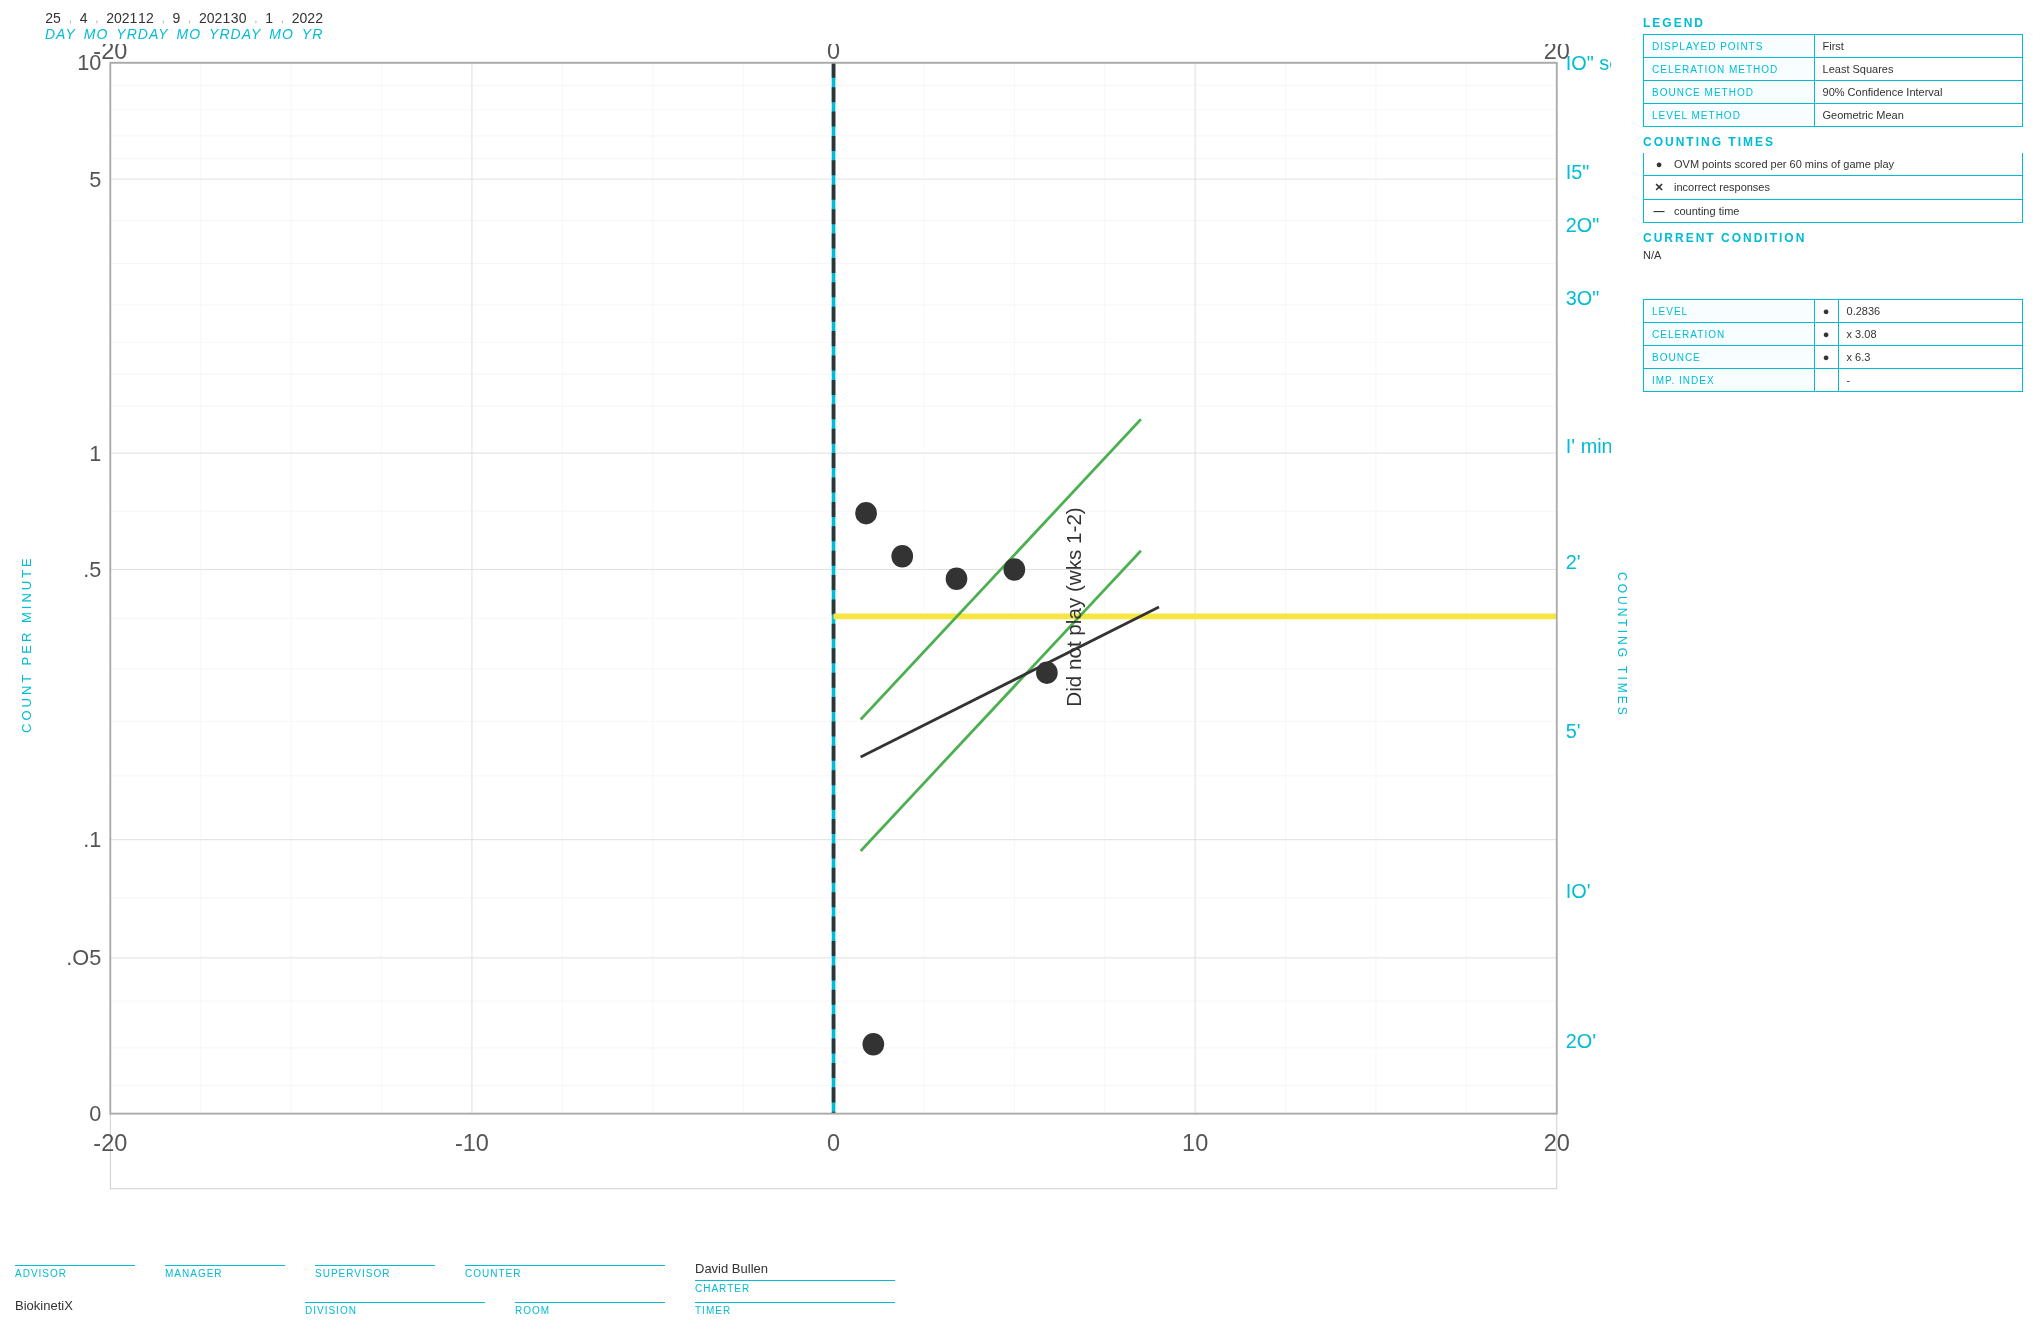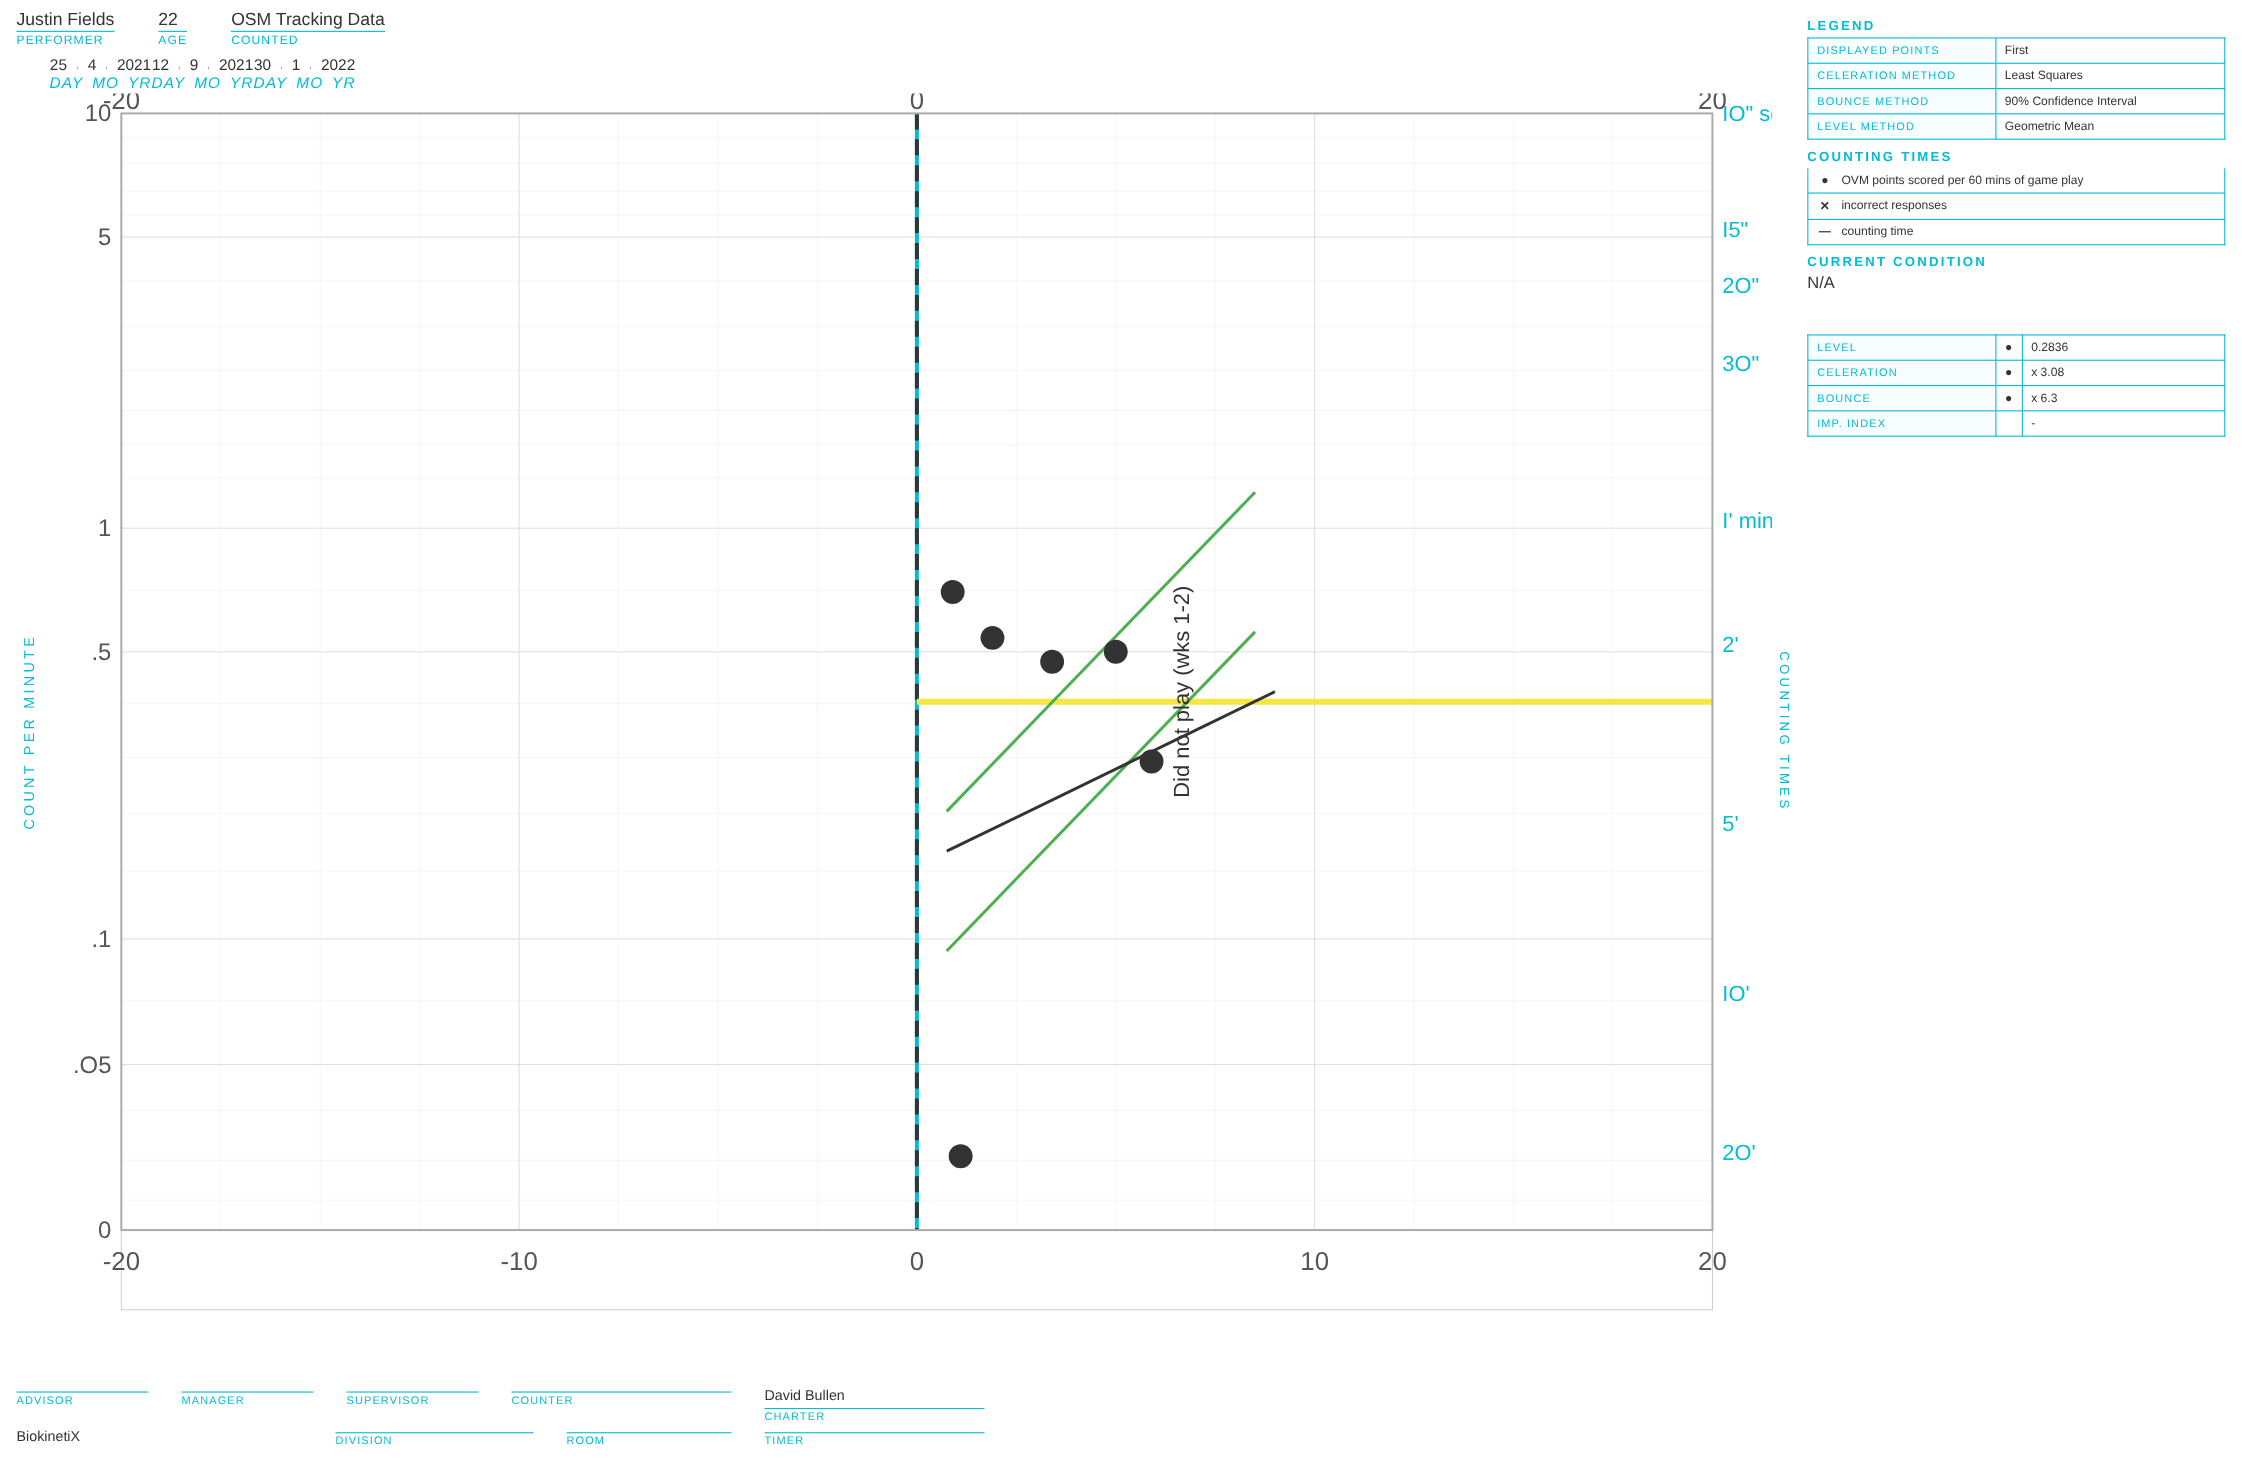--- a/index.html
+++ b/index.html
@@ -261,46 +261,32 @@
       width: 45%;
       background: #f8feff;
     }
 
     .stats-table .dot-cell {
       width: 24px;
       text-align: center;
     }
 
     .current-condition-val {
-      font-size: 15px;
+      font-size: 11px;
       color: #333;
       margin: 4px 0;
     }
   </style>
 </head>
 <body>
 
 <div class="main-container">
 
   <div class="left-panel">
 
-    <div class="header-row">
-      <div class="header-field">
-        <span class="header-value">Justin Fields</span>
-        <span class="header-label">PERFORMER</span>
-      </div>
-      <div class="header-field">
-        <span class="header-value">22</span>
-        <span class="header-label">AGE</span>
-      </div>
-      <div class="header-field">
-        <span class="header-value">OSM Tracking Data</span>
-        <span class="header-label">COUNTED</span>
-      </div>
-    </div>
 
     <div class="date-row">
       <div class="date-group">
         <div class="date-values">
           <span>25</span>
           <span class="date-sep">,</span>
           <span>4</span>
           <span class="date-sep">,</span>
           <span>2021</span>
         </div>

